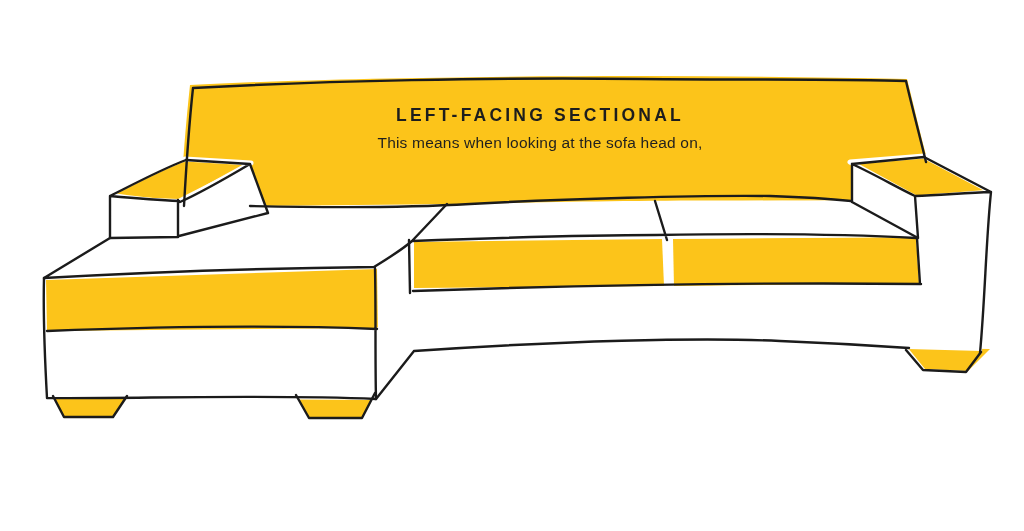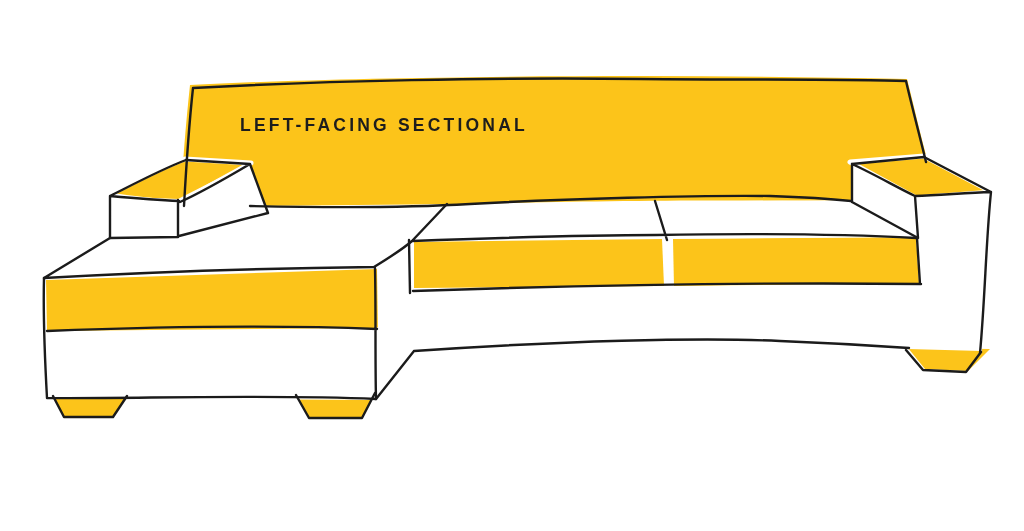--- a/index.html
+++ b/index.html
@@ -17,23 +17,23 @@
   }
   .stage svg {
     position: absolute;
     left: 0;
     top: 0;
     display: block;
   }
   .caption {
     position: absolute;
     left: 240px;
-    top: 115px;
+    top: 105px;
     width: 600px;
-    text-align: left;
+    text-align: center;
     pointer-events: none;
   }
   .caption .title {
     font-size: 17.5px;
     font-weight: bold;
     letter-spacing: 3.2px;
     color: #1d1d1d;
     margin: 0 0 7px 0;
     white-space: nowrap;
   }
@@ -137,15 +137,16 @@
                M915,196 L918,238
                M852,164 L924,157
                M924,157 L991,192
                M915,196 C940,195 966,193 991,192
                M991,192 C986,240 985,300 980,353"></path>
     </g>
   </svg>
 
   <div class="caption">
     <p class="title">LEFT-FACING SECTIONAL</p>
+    <p class="desc">This means when looking at the sofa head on,</p>
   </div>
 
 </div>
 
 </body></html>

